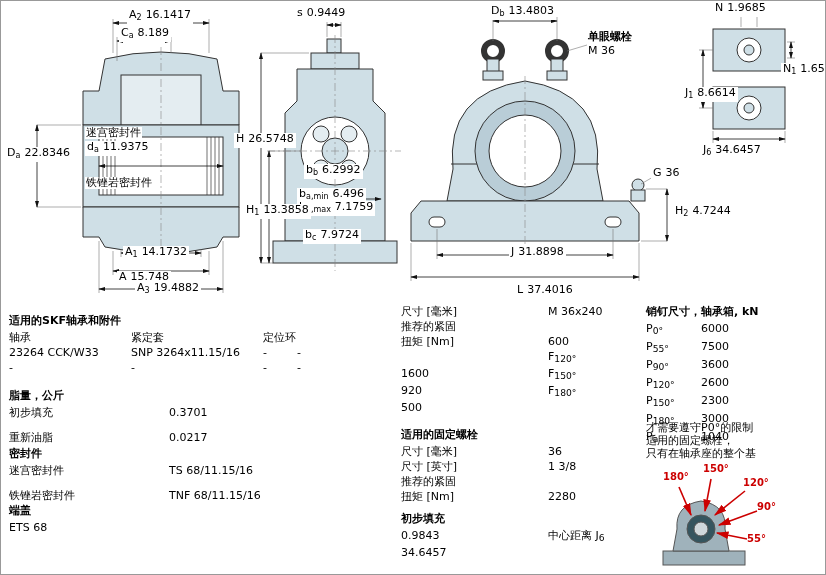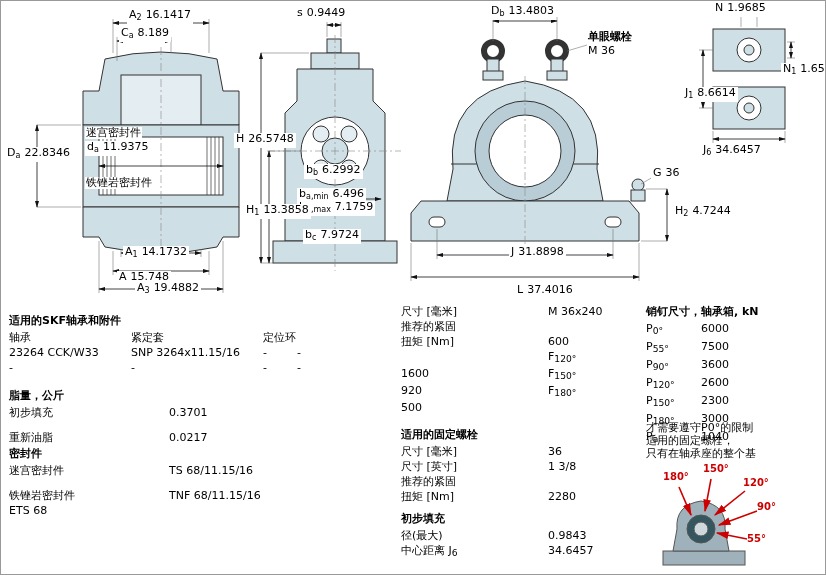--- a/index.html
+++ b/index.html
@@ -236,20 +236,21 @@
     <div class="title">密封件</div>
     <div class="grid2">
       <span>迷宫密封件</span>
       <span>TS 68/11.15/16</span>
       <span>铁锉岩密封件</span>
       <span>TNF 68/11.15/16</span>
     </div>
   </div>
 
   <div class="block" style="left:8px;top:503px;width:300px">
+    <div class="title">端盖</div>
     <div>ETS 68</div>
   </div>
 
   <div class="block" style="left:400px;top:304px;width:232px">
     <div class="grid2m">
       <span>尺寸 [毫米]</span>
       <span>M 36x240</span>
       <span>推荐的紧固</span>
         <span></span>
       <span>扭矩 [Nm]</span>
@@ -274,21 +275,20 @@
       <span>推荐的紧固</span>
         <span></span>
       <span>扭矩 [Nm]</span>
       <span>2280</span>
     </div>
   </div>
 
   <div class="block" style="left:400px;top:511px;width:232px">
     <div class="title">初步填充</div>
     <div class="grid2m">
-      <span>径(最大)</span>
       <span>0.9843</span>
       <span><span>中心距离 J</span><sub>6</sub></span>
       <span>34.6457</span>
     </div>
   </div>
 
   <div class="block" style="left:645px;top:304px;width:178px">
     <div class="title">销钉尺寸，轴承箱, kN</div>
     <div class="grid2p">
       <span><span>P</span><sub>0°</sub></span>

